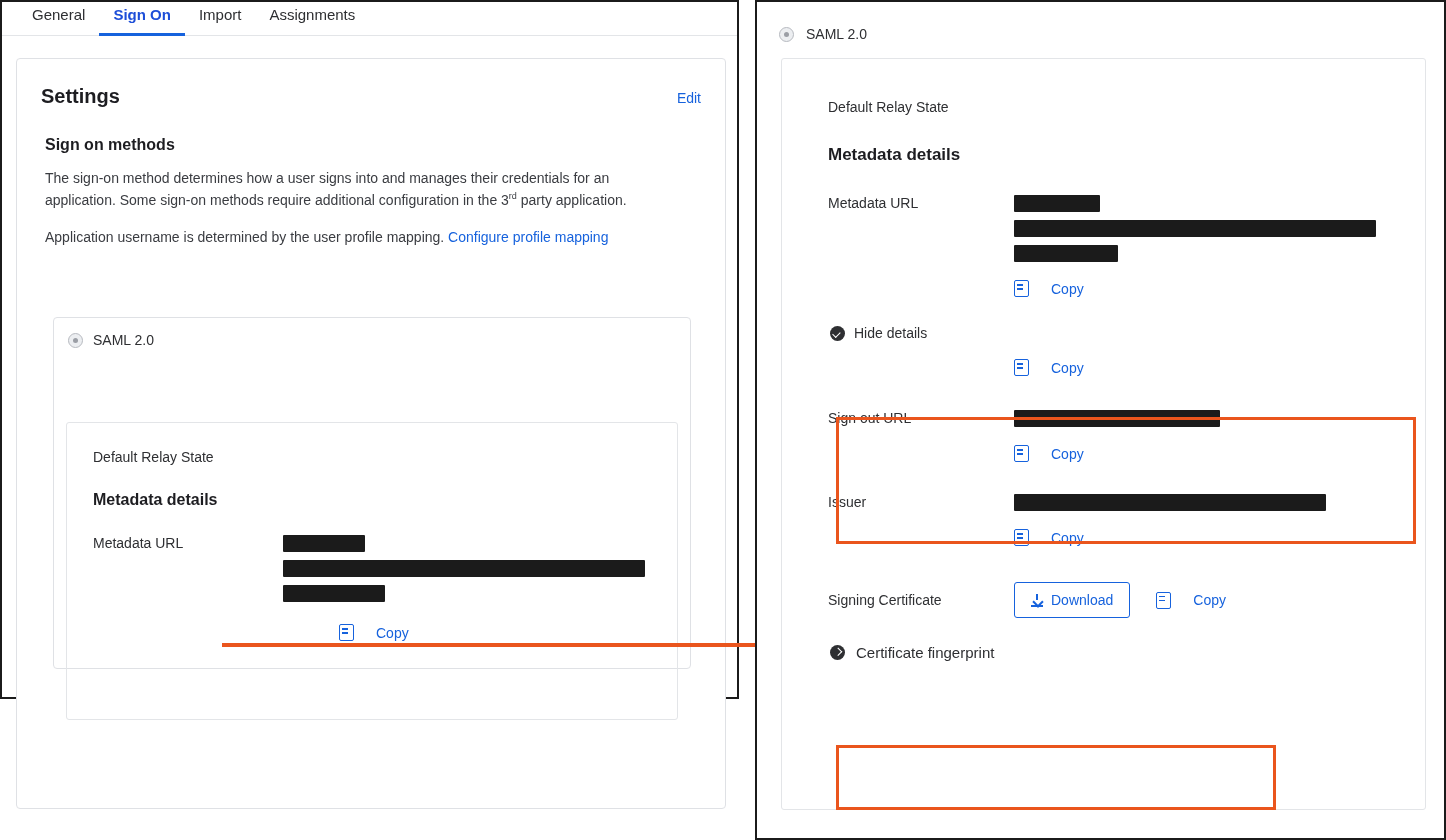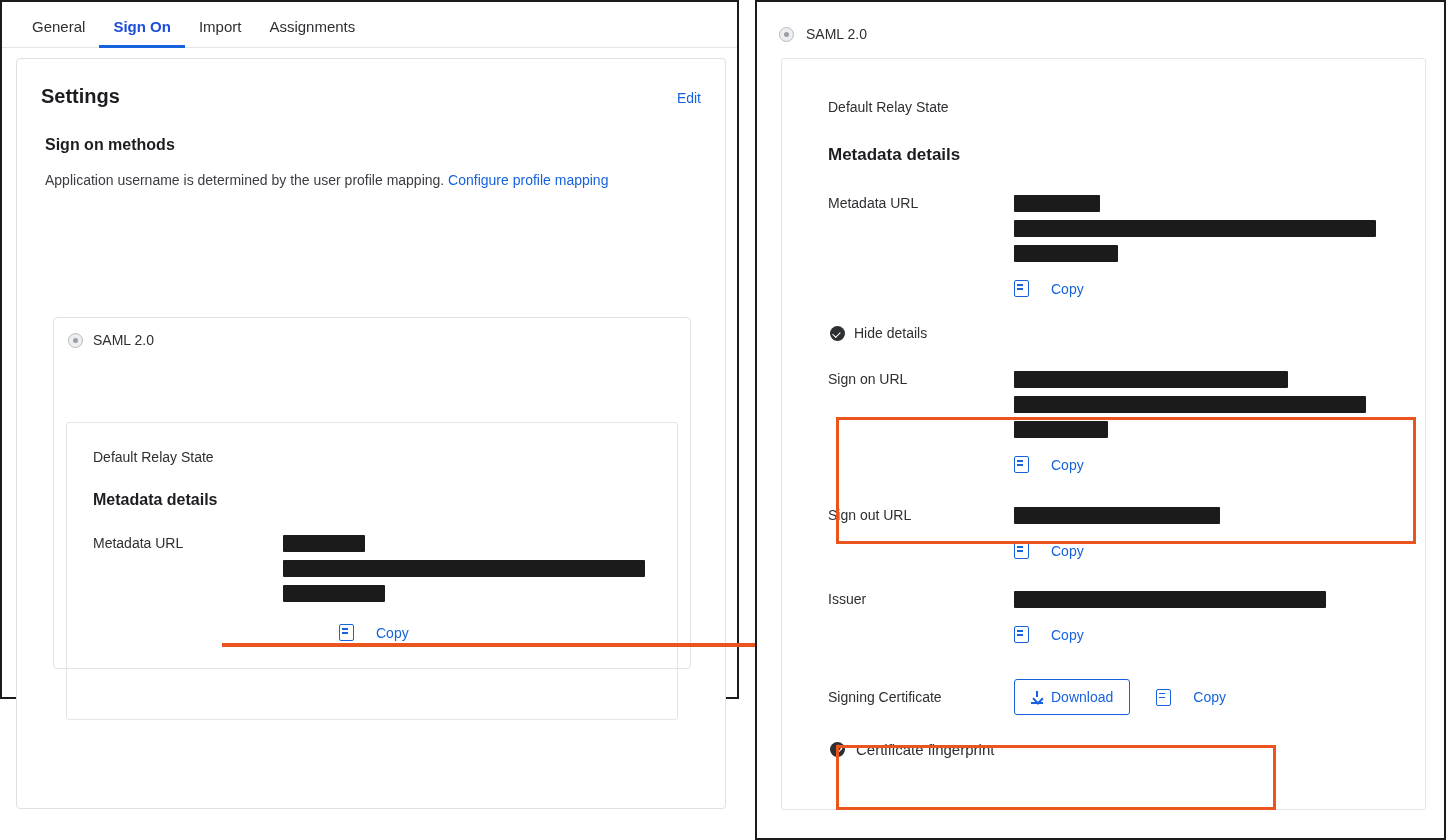--- a/index.html
+++ b/index.html
@@ -22,21 +22,21 @@
     left: 0px;
     top: 0px;
     width: 739px;
     height: 699px;
     background: #ffffff;
     border: 2px solid #1b1b1b;
     box-sizing: border-box;
   }
   .tabs {
     position: relative;
-    height: 46px;
+    height: 34px;
     border-bottom: 1px solid #e3e5e8;
     padding-left: 16px;
     box-sizing: border-box;
     display: flex;
     align-items: flex-end;
     gap: 0px;
   }
   .tab {
     position: relative;
     font-size: 15px;
@@ -384,20 +384,23 @@
     </div>
 
     <div class="settings-card">
       <div class="settings-head">
         <div class="settings-title">Settings</div>
         <div class="edit-link">Edit</div>
       </div>
 
       <div class="section-title">Sign on methods</div>
 
+      <div class="para">
+        <span>The sign-on method determines how a user signs into and manages their credentials for an application. Some sign-on methods require additional configuration in the 3</span><sup>rd</sup><span> party application.</span>
+      </div>
 
       <div class="para2">
         <span>Application username is determined by the user profile mapping.</span>
         <span class="inline-link">Configure profile mapping</span>
       </div>
 
       <div class="saml-box">
         <div class="radio-row">
           <div class="radio"></div>
           <div class="radio-label">SAML 2.0</div>
@@ -457,28 +460,20 @@
           <span class="copy-ico"></span>
           <span>Copy</span>
         </div>
       </div>
 
       <div class="r-hide">
         <span class="chev check"></span>
         <span class="md-label">Hide details</span>
       </div>
 
-      <div class="r-row">
-        <div class="r-label">Sign on URL</div>
-        <div class="redacted-group">
-          <div class="redacted" style="width:274px;"></div>
-          <div class="redacted" style="width:352px;"></div>
-          <div class="redacted" style="width:94px;"></div>
-        </div>
-      </div>
       <div class="r-copy">
         <div class="copy-row">
           <span class="copy-ico"></span>
           <span>Copy</span>
         </div>
       </div>
 
       <div class="r-row" style="padding-top:34px;">
         <div class="r-label">Sign out URL</div>
         <div class="redacted-group">

